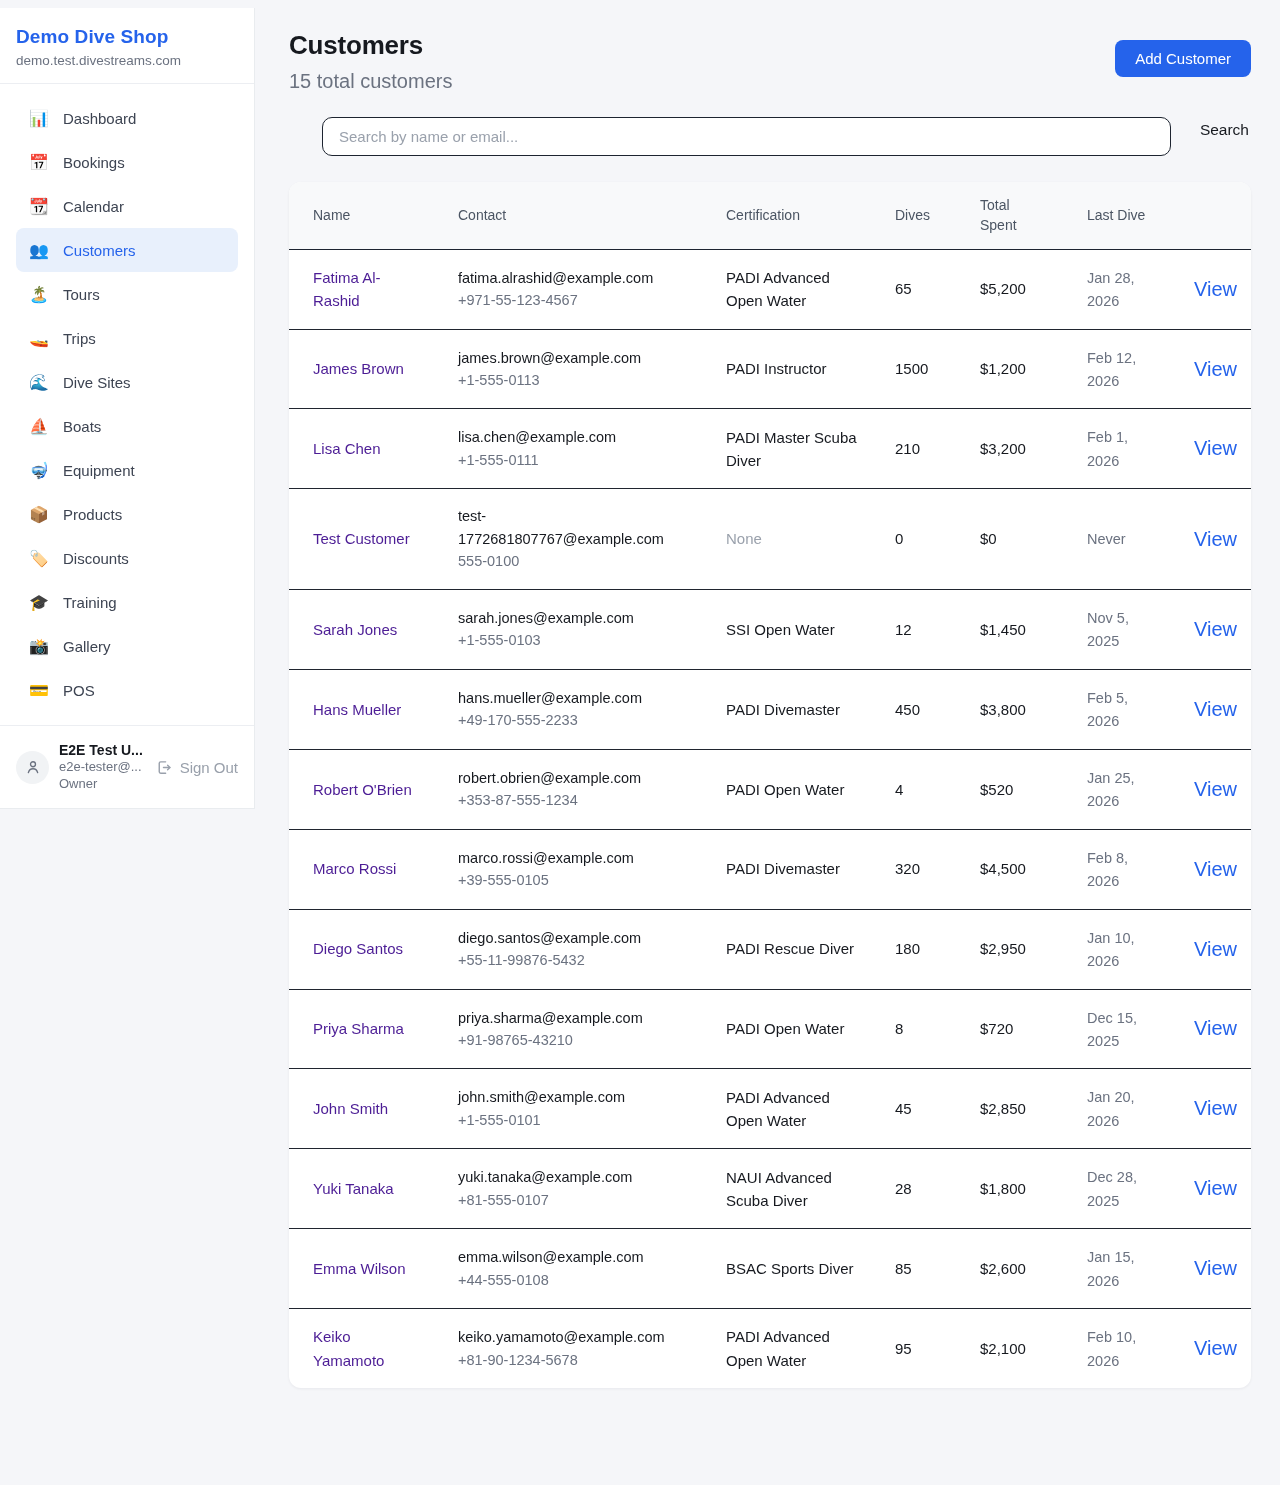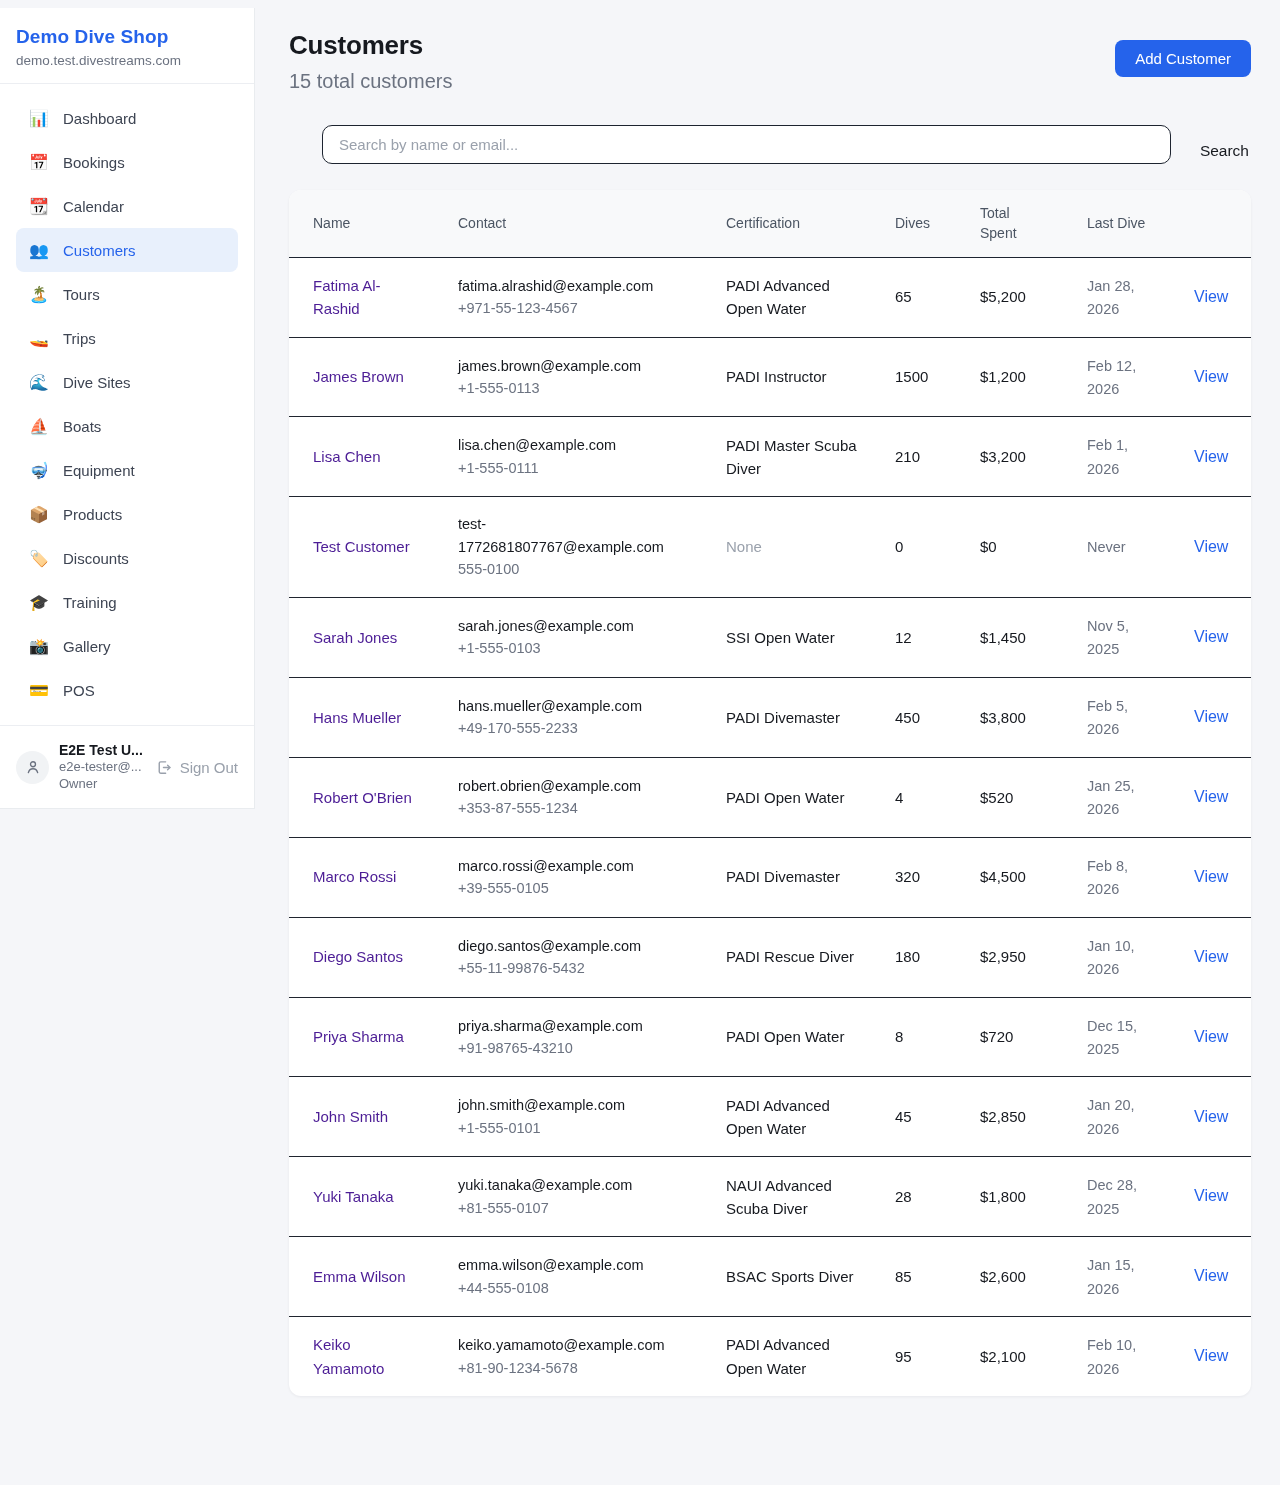--- a/index.html
+++ b/index.html
@@ -53,21 +53,21 @@
   
   .main { margin-left: 255px; padding: 30px 29px 0 34px; }
   .main-header { display: flex; justify-content: space-between; align-items: flex-start; }
   .page-title { font-size: 26px; font-weight: 700; color: #16191f; letter-spacing: -.2px; }
   .page-subtitle { font-size: 20px; color: #6b7280; margin-top: 9px; }
   .add-btn {
     background: #2563eb; color: #ffffff; border: none; cursor: pointer;
     font-family: inherit; font-size: 15px; font-weight: 500;
     padding: 0 20px; height: 37px; border-radius: 8px; margin-top: 10px;
   }
-  .search-row { display: flex; align-items: flex-end; margin-top: 32px; padding-left: 33px; }
+  .search-row { display: flex; align-items: flex-start; margin-top: 24px; padding-left: 33px; }
   .search-input {
     flex: 1 1 auto; height: 39px;
     border: 1px solid #1d2430; border-radius: 10px;
     padding: 0 16px; font-size: 15px; font-family: inherit; color: #16191f;
     background: #ffffff; outline: none;
   }
   .search-input::placeholder { color: #9aa1ac; }
   .search-btn {
     background: none; border: none; cursor: pointer;
     font-family: inherit; font-size: 15.5px; color: #16191f;
@@ -99,21 +99,21 @@
   th.col-name, td.col-name { padding-right: 42px; }
   th.col-contact, td.col-contact { padding-right: 46px; }
   th.col-cert, td.col-cert { padding-right: 36px; }
   th.col-spent, td.col-spent, th.col-last, td.col-last { padding-right: 48px; }
   .name-link { color: #4c1d95; font-weight: 400; text-decoration: none; }
   .email { color: #16191f; font-size: 14.5px; word-wrap: break-word; }
   .phone { color: #6b7280; font-size: 14.5px; }
   .cert { color: #16191f; }
   .cert.muted { color: #9aa1ac; }
   .last-dive { color: #6b7280; font-size: 14.5px; }
-  .view-link { color: #2563eb; text-decoration: none; font-size: 16px; }
+  .view-link { color: #2563eb; text-decoration: none; font-size: 20px; }
 </style>
 </head>
 <body>
 
 <aside class="sidebar">
   <div class="sidebar-header">
     <div class="shop-title">Demo Dive Shop</div>
     <div class="shop-domain">demo.test.divestreams.com</div>
   </div>
 

